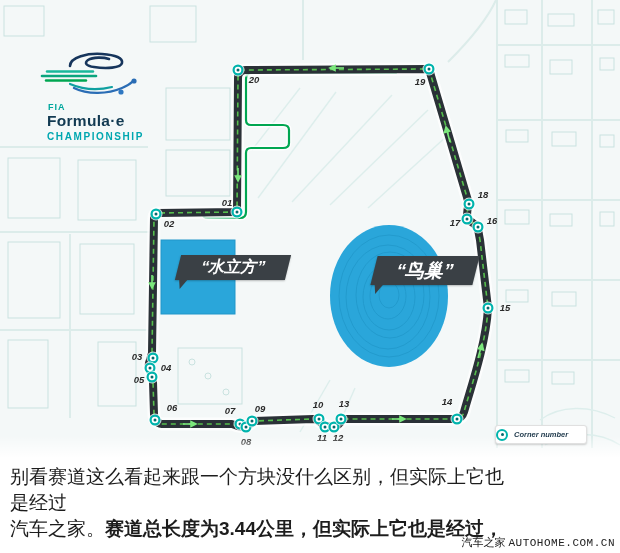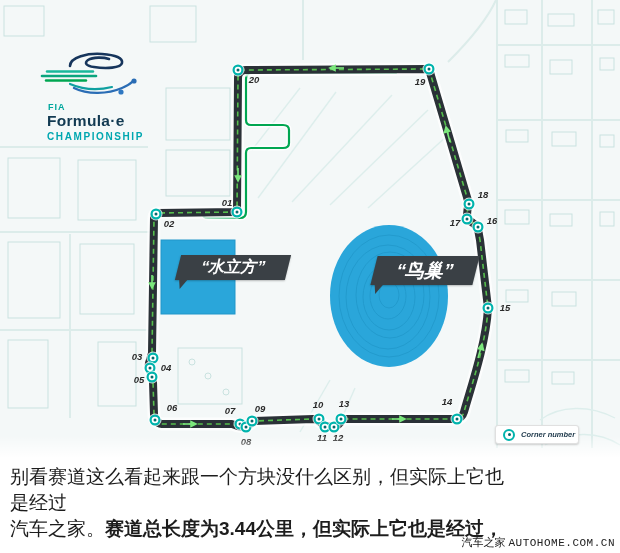--- a/index.html
+++ b/index.html
@@ -18,23 +18,23 @@
   .banner{position:absolute;background:#3a4045;color:#fff;font-weight:bold;
           display:flex;align-items:center;justify-content:center;
           transform:skewX(-14deg);box-shadow:0 1px 2px rgba(0,0,0,.25);}
   .banner:after{content:"";position:absolute;left:4px;bottom:-9px;width:0;height:0;
           border-style:solid;border-width:10px 6px 0 3px;
           border-color:#3a4045 transparent transparent transparent;}
   .banner.water{left:178px;top:255px;width:110px;height:25px;font-size:16px;}
   .banner.nest{left:374px;top:256px;width:102px;height:29px;font-size:19px;}
 
   
-  .legend{position:absolute;left:495px;top:425px;width:84px;height:19px;background:#fff;
+  .legend{position:absolute;left:495px;top:425px;width:92px;height:19px;background:#fff;
           border:1px solid #e0e0e0;border-radius:3px;box-shadow:0 1px 2px rgba(0,0,0,.18);
-          display:flex;align-items:center;padding-left:7px;box-sizing:border-box;}
+          display:flex;align-items:center;box-sizing:border-box;}
   .legend .dot{width:8px;height:8px;border:2px solid #00b4ad;border-radius:50%;
           position:relative;flex:0 0 auto;}
   .legend .dot:after{content:"";position:absolute;left:2.5px;top:2.5px;width:3px;height:3px;
           border-radius:50%;background:#056a6d;}
   .legend .txt{font-size:7.5px;font-style:italic;font-weight:bold;color:#223c4e;margin-left:6px;white-space:nowrap;}
 
   
   .caption{position:absolute;left:0;top:458px;width:520px;padding:6px 12px 0 10px;box-sizing:border-box;
            color:#1d1d1d;font-size:19px;line-height:26px;}
   .caption .bold{font-weight:bold;}

